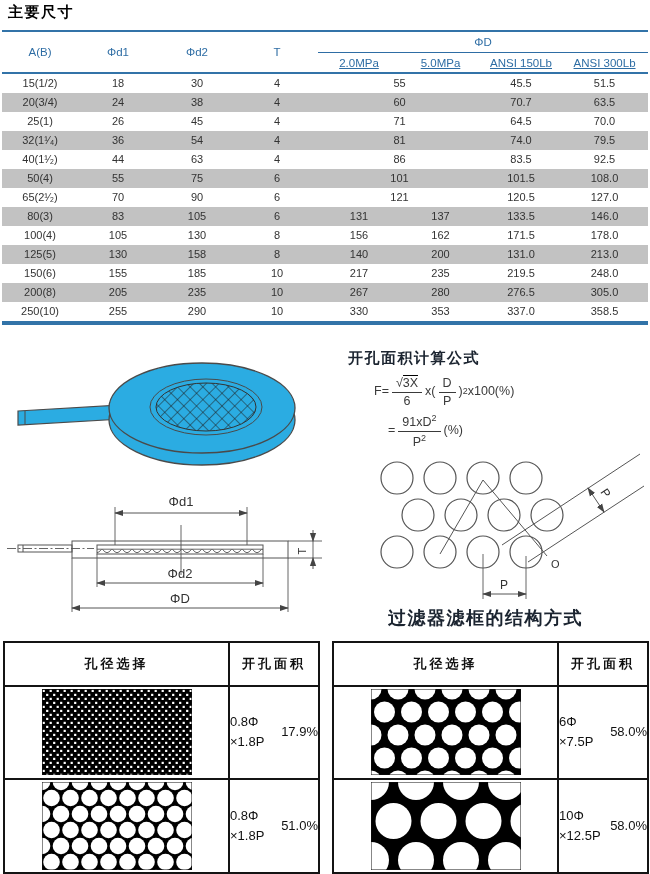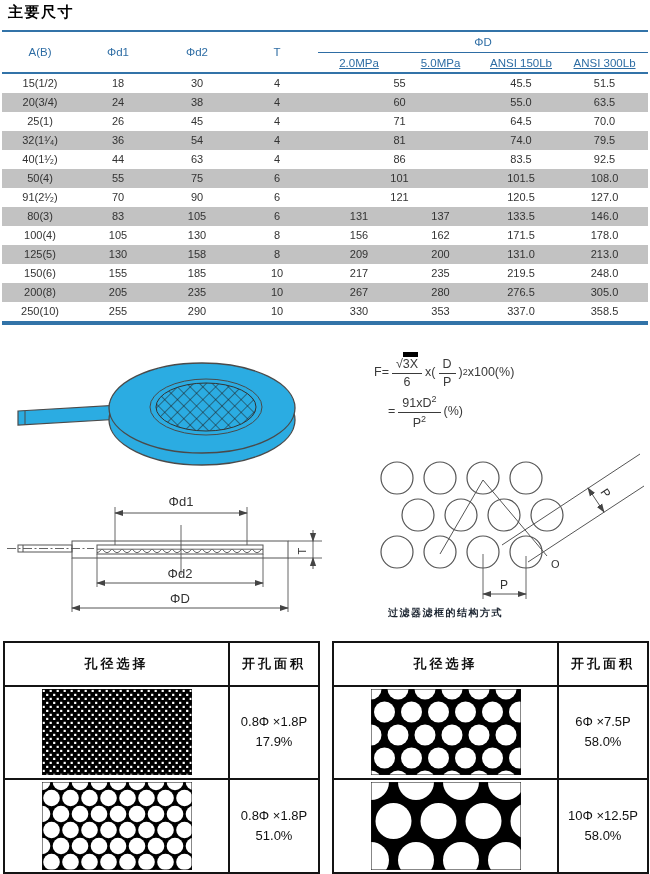--- a/index.html
+++ b/index.html
@@ -28,40 +28,40 @@
   }
   .dim-table tr.striped{background:#c2c2c2;border-radius:8px;}
   
   .formula-wrap{position:absolute;left:348px;top:349px;width:300px;}
   .formula-title{font-size:15px;font-weight:bold;color:#1b2430;letter-spacing:1.5px;}
   .formula{font-size:12.5px;color:#3a3a3a;margin-top:8px;margin-left:26px;line-height:1;}
   .formula .row{display:flex;align-items:center;margin-bottom:6px;}
   .frac{display:inline-block;text-align:center;vertical-align:middle;margin:0 3px;}
   .frac .num{display:block;border-bottom:1px solid #3a3a3a;padding:1px 4px 2px;}
   .frac .den{display:block;padding:2px 4px 0;}
-  .sqrt-line{border-top:5px solid #000000;}
+  .sqrt-line{border-top:1px solid #000000;}
   sup{font-size:9px;}
   .f-row2{margin-left:14px;}
   
   .pitch-caption{
-    position:absolute;left:388px;top:606px;font-size:10px;font-weight:bold;
+    position:absolute;left:388px;top:606px;font-size:18px;font-weight:bold;
     color:#1b2430;letter-spacing:1.5px;
   }
   
   .hole-table{
     position:absolute;width:313px;height:229px;border:2px solid #141414;
     display:grid;grid-template-columns:225px 1fr;grid-template-rows:44px 1fr 1fr;
   }
   .hole-table.left{left:3px;top:641px;}
   .hole-table.right{left:332px;top:641px;}
   .ht-cell{display:flex;align-items:center;justify-content:center;}
   .ht-col1{border-right:2px solid #141414;}
   .ht-hb{border-bottom:2px solid #141414;}
   .ht-head{font-size:13px;color:#111;letter-spacing:3px;font-weight:bold;}
-  .ht-spec{flex-direction:column;font-size:13px;color:#111;line-height:20px;}
+  .ht-spec{flex-direction:row;font-size:13px;color:#111;line-height:20px;}
   svg text{font-family:"Liberation Sans","DejaVu Sans",sans-serif;}
 </style>
 </head>
 <body>
 
 <div class="page-title">主要尺寸</div>
 
 <table class="dim-table">
   <colgroup>
     <col style="width:76px">
@@ -97,21 +97,21 @@
         <td colspan="2">55</td>
         <td>45.5</td>
         <td>51.5</td>
       </tr>
       <tr class="striped">
         <td>20(3/4)</td>
         <td>24</td>
         <td>38</td>
         <td>4</td>
         <td colspan="2">60</td>
-        <td>55.0</td>
+        <td>70.7</td>
         <td>63.5</td>
       </tr>
       <tr>
         <td>25(1)</td>
         <td>26</td>
         <td>45</td>
         <td>4</td>
         <td colspan="2">71</td>
         <td>64.5</td>
         <td>70.0</td>
@@ -137,21 +137,21 @@
       <tr class="striped">
         <td>50(4)</td>
         <td>55</td>
         <td>75</td>
         <td>6</td>
         <td colspan="2">101</td>
         <td>101.5</td>
         <td>108.0</td>
       </tr>
       <tr>
-        <td>91(2¹⁄₂)</td>
+        <td>65(2¹⁄₂)</td>
         <td>70</td>
         <td>90</td>
         <td>6</td>
         <td colspan="2">121</td>
         <td>120.5</td>
         <td>127.0</td>
       </tr>
       <tr class="striped">
         <td>80(3)</td>
         <td>83</td>
@@ -170,21 +170,21 @@
         <td>156</td>
         <td>162</td>
         <td>171.5</td>
         <td>178.0</td>
       </tr>
       <tr class="striped">
         <td>125(5)</td>
         <td>130</td>
         <td>158</td>
         <td>8</td>
-        <td>209</td>
+        <td>140</td>
         <td>200</td>
         <td>131.0</td>
         <td>213.0</td>
       </tr>
       <tr>
         <td>150(6)</td>
         <td>155</td>
         <td>185</td>
         <td>10</td>
         <td>217</td>
@@ -230,20 +230,21 @@
     <ellipse cx="190" cy="60" rx="93" ry="45" fill="#2bace2" stroke="#4a4a4a" stroke-width="1.3"></ellipse>
     <ellipse cx="194" cy="59" rx="56" ry="28" fill="#2bace2" stroke="#4a4a4a" stroke-width="1"></ellipse>
     <g>
       <ellipse cx="194" cy="59" rx="50" ry="24" fill="#2bace2" stroke="none"></ellipse>
       <ellipse cx="194" cy="59" rx="50" ry="24" fill="url(#mesh)" stroke="#333" stroke-width="1"></ellipse>
     </g>
   </g>
 </svg>
 
 <div class="formula-wrap">
+  <div class="formula-title">开孔面积计算公式</div>
   <div class="formula">
     <div class="row">
       <span>F=</span>
       <span class="frac">
         <span class="num"><span>√</span><span class="sqrt-line">3X</span></span>
         <span class="den">6</span>
       </span>
       <span>x(</span>
       <span class="frac">
         <span class="num">D</span>

